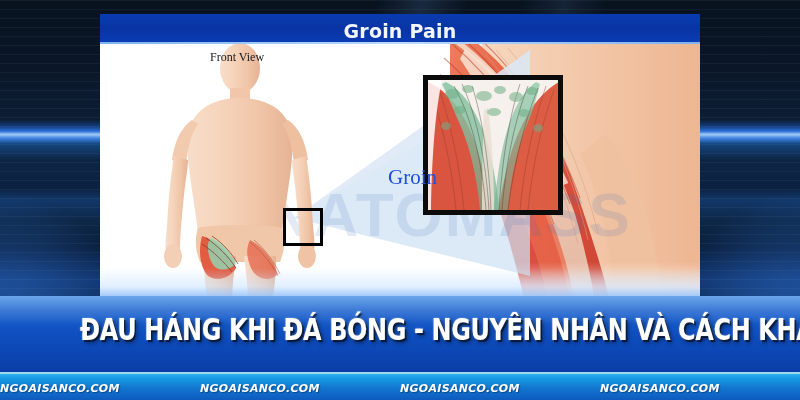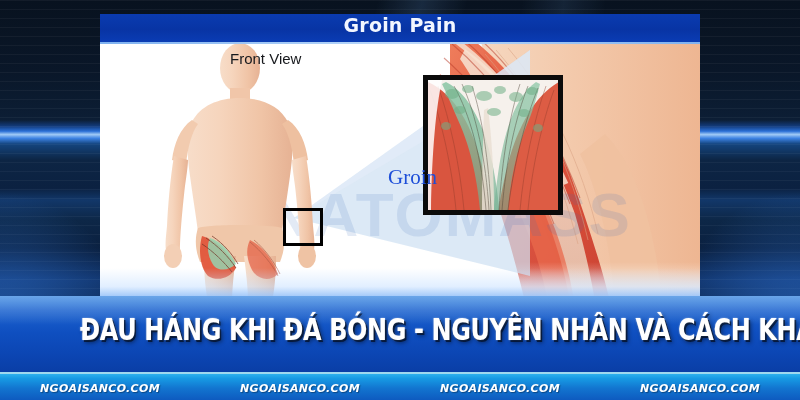--- a/index.html
+++ b/index.html
@@ -55,37 +55,37 @@
   }
   .card-fade{
     position:absolute;left:0;right:0;bottom:0;height:34px;
     background:linear-gradient(180deg,rgba(255,255,255,0) 0%,rgba(200,225,255,.55) 55%,rgba(120,175,245,.95) 100%);
     z-index:40;pointer-events:none;
   }
   .banner{
     position:absolute;left:0;top:0;width:600px;height:28px;
     background:linear-gradient(180deg,#0a3bb0 0%,#0834a4 55%,#0a3cb4 100%);
     z-index:45;
-    display:flex;align-items:flex-start;justify-content:center;
+    display:flex;align-items:flex-end;justify-content:center;
   }
   .banner-title{
     color:#f2f6ff;font-size:19px;font-weight:bold;letter-spacing:.2px;
     font-family:"DejaVu Sans",sans-serif;
   }
   .banner-under{
     position:absolute;left:0;top:28px;width:600px;height:2px;
     background:linear-gradient(90deg,#7fb2f0,#bcd9fa,#7fb2f0);z-index:45;
   }
 
   
   .figure-wrap{position:absolute;left:30px;top:26px;width:220px;height:262px;z-index:10;}
   .fv-label{
     position:absolute;left:110px;top:36px;
-    font-size:15px;color:#16181c;font-family:Liberation Sans, sans-serif;
-    z-index:30;white-space:nowrap;margin-left:20px;
+    font-size:12px;color:#16181c;font-family:Liberation Serif, serif;
+    z-index:30;white-space:nowrap;
   }
 
   
   .cone{position:absolute;left:180px;top:36px;width:260px;height:230px;z-index:8;}
 
   
   .watermark{
     position:absolute;left:120px;top:165px;z-index:9;
     font-size:62px;font-weight:bold;letter-spacing:2px;
     color:rgba(60,105,185,.14);
@@ -141,21 +141,21 @@
   
   .footer{
     position:absolute;left:0;top:372px;width:800px;height:28px;z-index:60;
     background:linear-gradient(180deg,#2db1ee 0%,#179ae4 16%,#1274cf 52%,#0d56bd 100%);
     border-top:2px solid #9fd9ef;
   }
   .footer .f-row{
     position:absolute;inset:0;display:flex;align-items:center;
   }
   .footer .f-item{
-    flex:1;text-align:center;
+    flex:1;text-align:left;
     color:#ffffff;font-size:11px;font-weight:bold;font-style:italic;
     font-family:"DejaVu Sans",sans-serif;letter-spacing:.3px;
     text-shadow:1px 1px 1px rgba(0,0,0,.35);
   }
 </style>
 </head>
 <body>
 
 <div id="stage">
 

